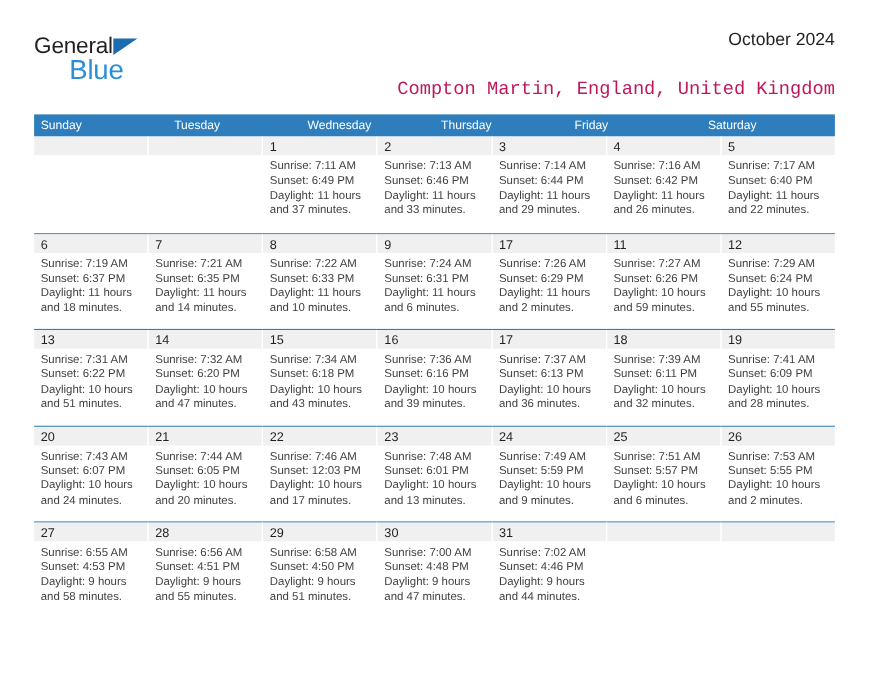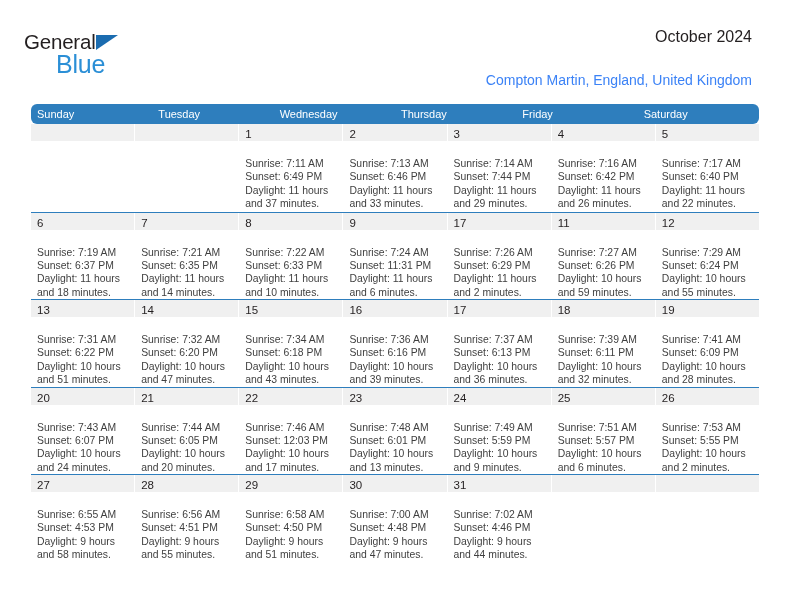--- a/index.html
+++ b/index.html
@@ -17,21 +17,21 @@
   .page {
     position: relative;
     width: 792px;
     height: 612px;
     box-sizing: border-box;
   }
 
   
   .top {
     position: absolute;
-    left: 24px;
+    left: 31px;
     top: 28px;
     width: 728px;
     height: 70px;
   }
   .logo {
     position: absolute;
     left: 0;
     top: 4px;
     width: 200px;
     height: 50px;
@@ -69,39 +69,39 @@
     font-size: 16px;
     color: #231f20;
     text-align: right;
     white-space: nowrap;
     line-height: 1.15;
   }
   .subtitle {
     position: absolute;
     right: 0;
     top: 44px;
-    font-size: 14px;
-    color: #3b82f6;
+    font-size: 17px;
+    color: #be185d;
     text-align: right;
     white-space: nowrap;
     line-height: 1.15;
+    font-family: Liberation Mono, monospace;
   }
 
   
   .calendar {
     position: absolute;
     left: 31px;
     top: 104px;
     width: 728px;
   }
   .weekday-row {
     display: flex;
     background: #2e7ebd;
     height: 20px;
-    border-radius: 6px;
   }
   .weekday {
     flex: 1 1 0;
     color: #ffffff;
     font-size: 11px;
     line-height: 20px;
     padding-left: 6px;
     box-sizing: border-box;
     white-space: nowrap;
   }
@@ -132,21 +132,21 @@
   }
   .daynum {
     font-size: 11.5px;
     color: #231f20;
     line-height: 17px;
   }
   .cell.empty .daynum-band {
     background: #f0f0f0;
   }
   .info {
-    padding: 16px 5px 0 6px;
+    padding: 4px 5px 0 6px;
     font-size: 10.4px;
     line-height: 13.4px;
     color: #3f3f3f;
   }
   .info div {
     white-space: nowrap;
   }
 </style>
 </head>
 <body>
@@ -197,21 +197,21 @@
           <div>Sunrise: 7:13 AM</div>
           <div>Sunset: 6:46 PM</div>
           <div>Daylight: 11 hours</div>
           <div>and 33 minutes.</div>
         </div>
       </div>
       <div class="cell">
         <div class="daynum-band"><span class="daynum">3</span></div>
         <div class="info">
           <div>Sunrise: 7:14 AM</div>
-          <div>Sunset: 7:44 PM</div>
+          <div>Sunset: 6:44 PM</div>
           <div>Daylight: 11 hours</div>
           <div>and 29 minutes.</div>
         </div>
       </div>
       <div class="cell">
         <div class="daynum-band"><span class="daynum">4</span></div>
         <div class="info">
           <div>Sunrise: 7:16 AM</div>
           <div>Sunset: 6:42 PM</div>
           <div>Daylight: 11 hours</div>
@@ -254,21 +254,21 @@
           <div>Sunrise: 7:22 AM</div>
           <div>Sunset: 6:33 PM</div>
           <div>Daylight: 11 hours</div>
           <div>and 10 minutes.</div>
         </div>
       </div>
       <div class="cell">
         <div class="daynum-band"><span class="daynum">9</span></div>
         <div class="info">
           <div>Sunrise: 7:24 AM</div>
-          <div>Sunset: 11:31 PM</div>
+          <div>Sunset: 6:31 PM</div>
           <div>Daylight: 11 hours</div>
           <div>and 6 minutes.</div>
         </div>
       </div>
       <div class="cell">
         <div class="daynum-band"><span class="daynum">17</span></div>
         <div class="info">
           <div>Sunrise: 7:26 AM</div>
           <div>Sunset: 6:29 PM</div>
           <div>Daylight: 11 hours</div>

